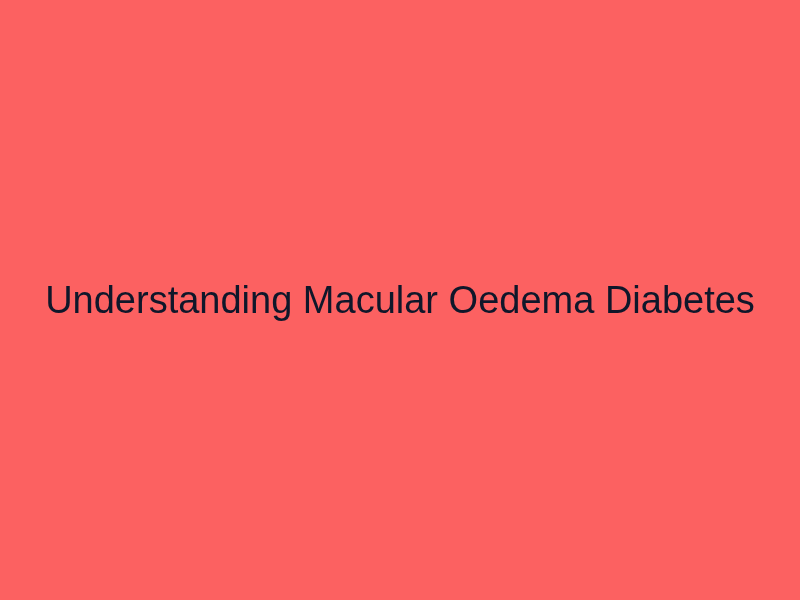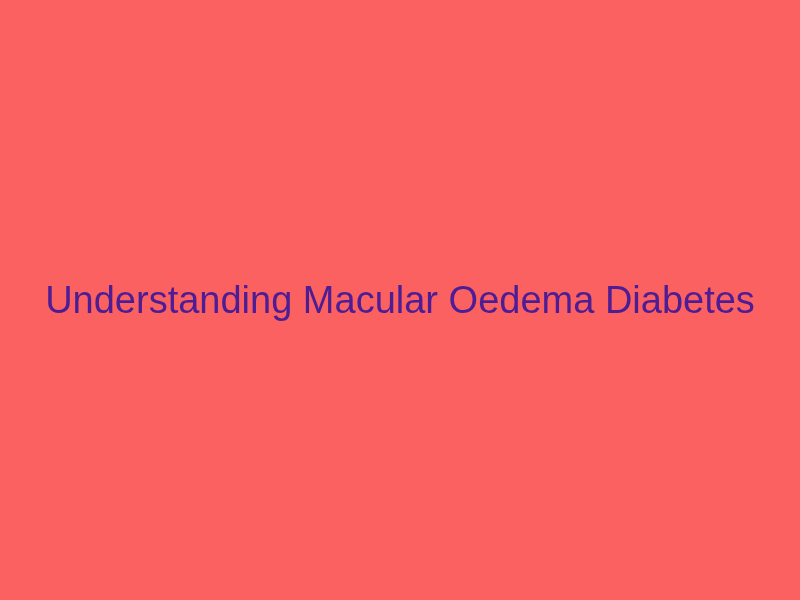--- a/index.html
+++ b/index.html
@@ -28,21 +28,21 @@
     justify-content: center;
     padding: 0 40px;
   }
 
   .card-title {
     margin: 0;
     font-family: "Liberation Sans", sans-serif;
     font-size: 38px;
     font-weight: 400;
     line-height: 1.18;
-    color: #4c1d95;
+    color: #0f172a;
     text-align: center;
     letter-spacing: 0;
     word-spacing: 0;
     white-space: nowrap;
     -webkit-font-smoothing: antialiased;
   }
 </style>
 </head>
 <body>
 

